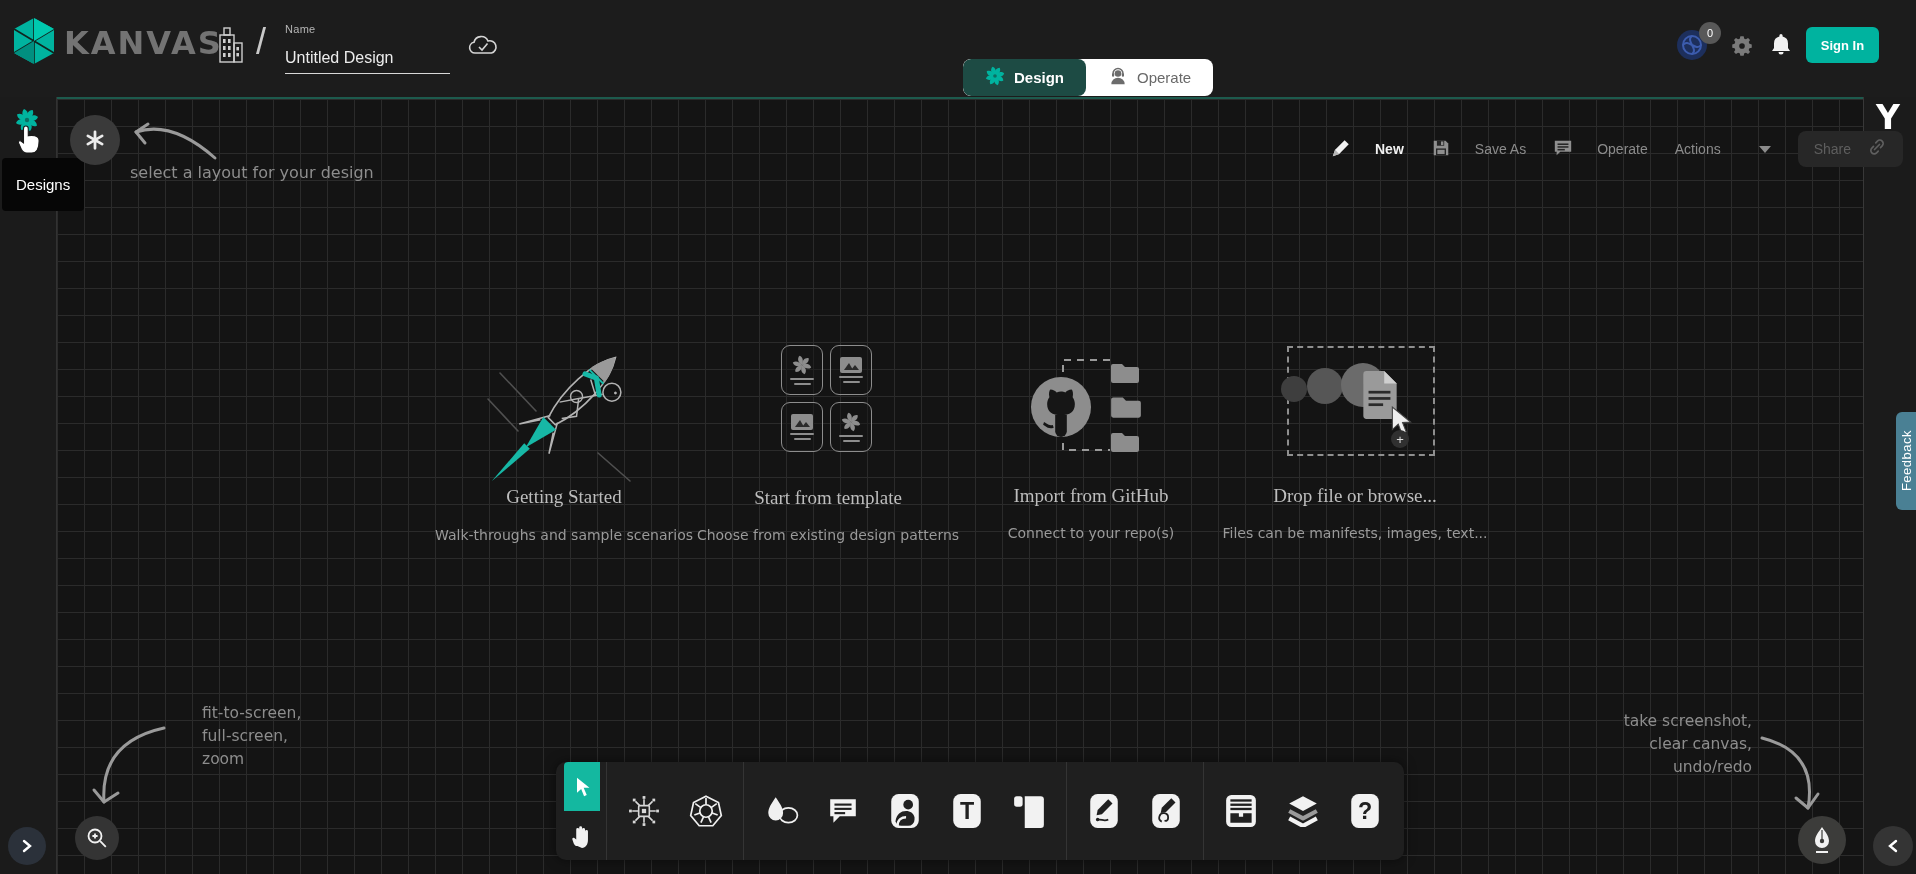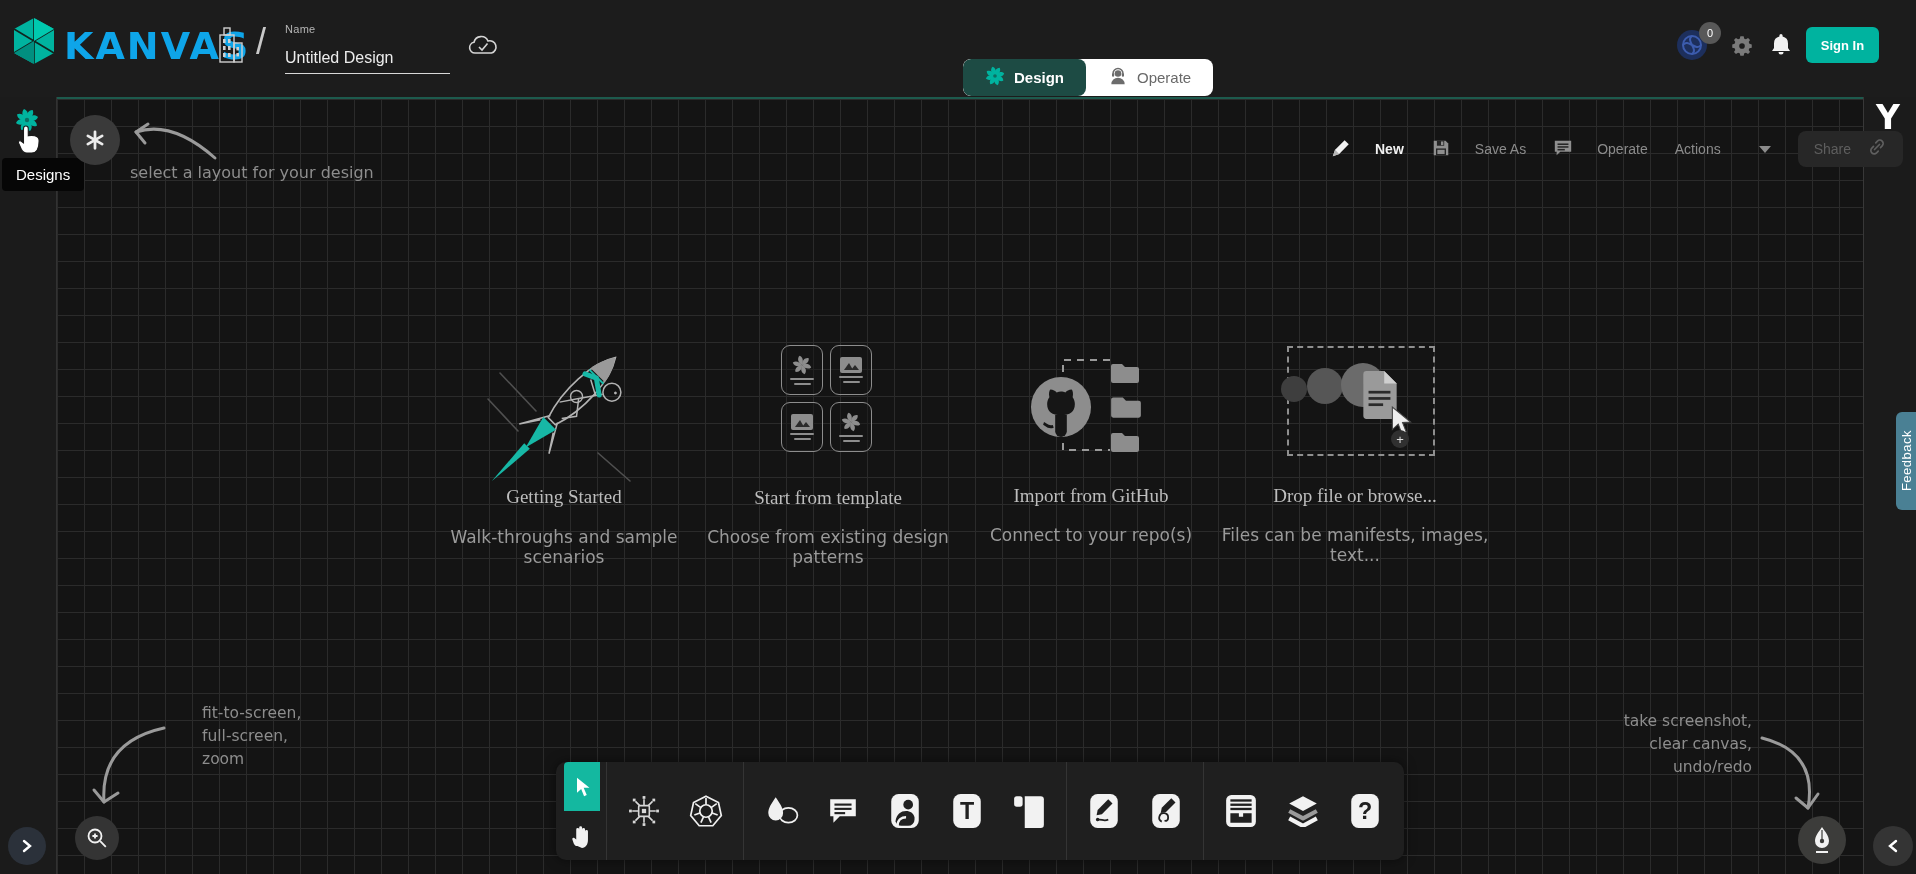--- a/index.html
+++ b/index.html
@@ -3,21 +3,21 @@
 <meta charset="utf-8">
 <style>
   * { box-sizing: border-box; margin: 0; padding: 0; }
   html,body { background:#0e0e0e; }
   body { font-family: "Liberation Sans", sans-serif; }
   .app { position:relative; width:1916px; height:874px; background:#141414; overflow:hidden; }
   .abs { position:absolute; }
 
   
   .header { position:absolute; left:0; top:0; width:1916px; height:97px; background:#1c1c1c; }
-  .logo-text { color:#0ea5e9; font-size:38px; font-weight:bold; letter-spacing:2px; font-family:"DejaVu Sans", sans-serif; }
+  .logo-text { color:#737373; font-size:32px; font-weight:bold; letter-spacing:2px; font-family:"DejaVu Sans", sans-serif; }
   .crumb-slash { color:#c9c9c9; font-size:36px; font-weight:300; }
   .name-label { color:#b5b5b5; font-size:11px; letter-spacing:.3px; }
   .name-input { background:transparent; border:none; border-bottom:1px solid #d8d8d8; color:#ececec;
                 font-size:16px; width:165px; padding:4px 0 6px 0; outline:none; font-family:"Liberation Sans", sans-serif;margin-top:10px; }
   .badge { position:absolute; width:22px; height:22px; border-radius:50%; background:#585858; color:#fff;
            font-size:11px; display:flex; align-items:center; justify-content:center; }
   .signin { background:#00B39F; color:#fff; border:none; border-radius:6px; width:73px; height:36px;
             font-size:13px; font-weight:bold; cursor:pointer; }
 
   
@@ -39,27 +39,27 @@
   
   .ctoolbar { position:absolute; left:1331px; top:131px; display:flex; align-items:center; gap:27px; }
   .ctool { display:flex; align-items:center; gap:24px; font-size:14px; color:#8b8b8b; cursor:pointer; white-space:nowrap; }
   .ctool.primary { color:#f2f2f2; font-weight:bold; }
   .caret-down { width:0; height:0; border-left:6px solid transparent; border-right:6px solid transparent; border-top:7px solid #8b8b8b; }
   .share-group { display:flex; align-items:center; gap:16px; background:#272727; border-radius:8px; padding:6px 16px; }
   .share-label { color:#5e5e5e; font-size:14px; }
 
   
   .hint { color:#8d8d8d; font-family:"DejaVu Sans", sans-serif; }
-  .tooltip { position:absolute; background:#060606; color:#fff; font-size:15px; padding:8px 14px; border-radius:4px; }
+  .tooltip { position:absolute; background:#060606; color:#fff; font-size:15px; padding:18px 14px; border-radius:4px; }
   .circle-btn { position:absolute; border-radius:50%; background:#343434; display:flex; align-items:center; justify-content:center; cursor:pointer; }
 
   
   .opt-title { position:absolute; width:300px; text-align:center; color:#bdbdbd; font-size:19px;
                font-family:Liberation Serif, serif; }
-  .opt-sub { position:absolute; width:300px; text-align:center; color:#9a9a9a; font-size:17px;
+  .opt-sub { position:absolute; width:300px; text-align:center; color:#9a9a9a; font-size:14px;
              font-family:"DejaVu Sans", sans-serif; }
   .tcard { width:42px; height:50px; border:1.5px solid #8d8d8d; border-radius:9px; display:flex; flex-direction:column;
            align-items:center; justify-content:center; gap:3px; background:rgba(20,20,20,.4); }
   .tline { height:2px; background:#8d8d8d; border-radius:1px; }
 
   
   .dock { position:absolute; left:556px; top:762px; height:98px; background:#1f1f1f; border-radius:10px;
           display:flex; align-items:center; padding:0 8px; box-shadow:0 0 12px rgba(0,0,0,.5); }
   .dock-tools { width:36px; height:98px; display:flex; flex-direction:column; }
   .dock-sel { width:36px; height:49px; background:#14b8a0; border-radius:4px 0 0 0; display:flex; align-items:center; justify-content:center; }

